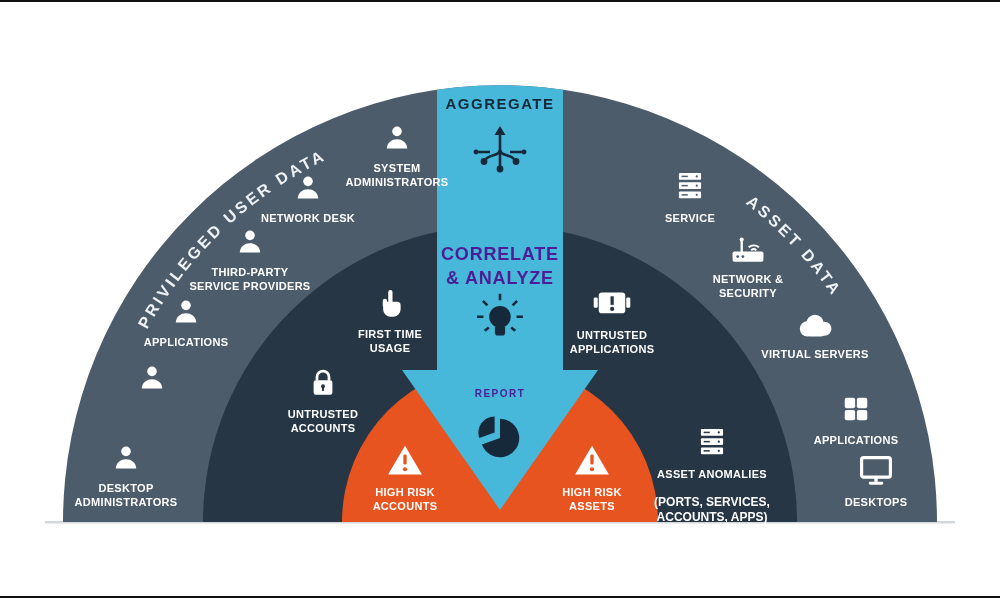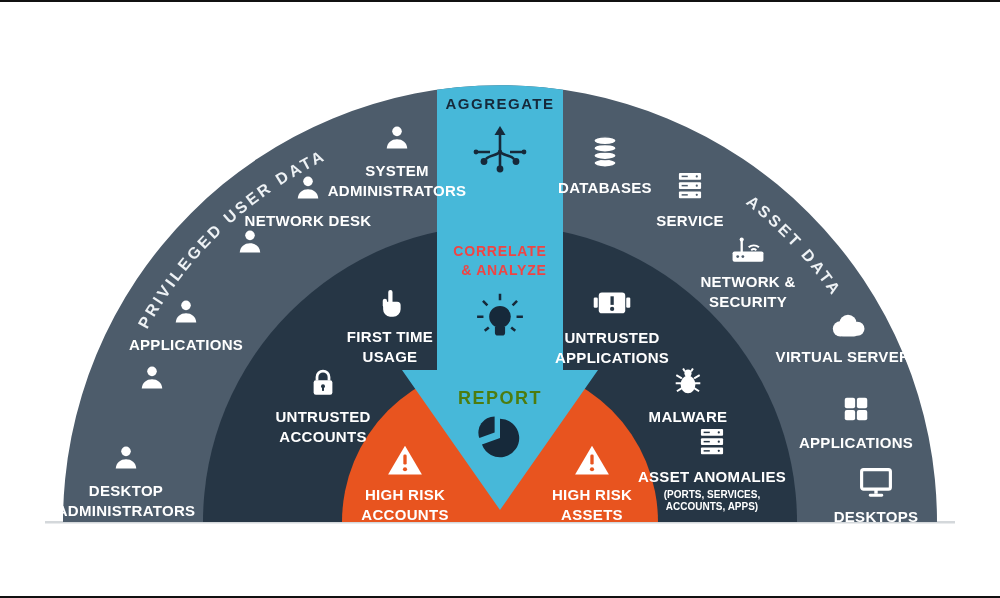--- a/index.html
+++ b/index.html
@@ -5,28 +5,28 @@
   html,body{margin:0;padding:0;background:#ffffff;}
   #canvas{
     position:relative;width:1000px;height:598px;overflow:hidden;background:#fff;
     border-top:2px solid #111;border-bottom:2px solid #111;box-sizing:border-box;
     font-family:"Liberation Sans", sans-serif;
   }
   #bg{position:absolute;left:0;top:0;}
   .item{position:absolute;transform:translateX(-50%);text-align:center;width:170px;}
   .item .icon{display:inline-block;line-height:0;}
   .label{
-    font-weight:bold;font-size:15px;line-height:1.3;color:#fff;
+    font-weight:bold;font-size:11px;line-height:1.3;color:#fff;
     letter-spacing:.3px;white-space:pre-line;margin-top:5px;
   }
-  .sublabel{font-weight:bold;font-size:10px;line-height:1.25;color:#fff;white-space:pre-line;margin-top:2px;}
-  .flow-text{position:absolute;left:500px;transform:translateX(-50%);text-align:right;white-space:pre-line;font-weight:bold;}
+  .sublabel{font-weight:bold;font-size:12px;line-height:1.25;color:#fff;white-space:pre-line;margin-top:14px;}
+  .flow-text{position:absolute;left:500px;transform:translateX(-50%);text-align:center;white-space:pre-line;font-weight:bold;}
   .flow-aggregate{top:93px;color:#16293a;font-size:15px;letter-spacing:1.5px;}
-  .flow-correlate{top:240px;color:#ef4444;font-size:14px;letter-spacing:.8px;line-height:1.35;}
-  .flow-report{top:386px;color:#4d7c0f;font-size:18px;letter-spacing:1.5px;}
+  .flow-correlate{top:240px;color:#4c1d95;font-size:18px;letter-spacing:.8px;line-height:1.35;}
+  .flow-report{top:386px;color:#4c1d95;font-size:10px;letter-spacing:1.5px;}
   .flow-icon{position:absolute;left:500px;transform:translateX(-50%);line-height:0;}
   .arc-text{font-weight:bold;font-size:16px;letter-spacing:3px;fill:#eef2f5;}
 </style>
 </head>
 <body>
 
 <div id="canvas">
 
   <svg id="bg" width="1000" height="598" viewBox="0 0 1000 598">
     <defs>
@@ -112,20 +112,22 @@
           <path d="M3.2 21c.4-5 4-7.9 8.8-7.9s8.4 2.9 8.8 7.9z"></path>
         </svg></span>
     <div class="label">NETWORK DESK</div>
   </div>
 
   <div class="item" style="left:250px;top:226px">
     <span class="icon"><svg width="28" height="28" viewBox="0 0 24 24" fill="#fff">
           <circle cx="12" cy="6.3" r="4.1"></circle>
           <path d="M3.2 21c.4-5 4-7.9 8.8-7.9s8.4 2.9 8.8 7.9z"></path>
         </svg></span>
+    <div class="label">THIRD-PARTY
+SERVICE PROVIDERS</div>
   </div>
 
   <div class="item" style="left:186px;top:296px">
     <span class="icon"><svg width="28" height="28" viewBox="0 0 24 24" fill="#fff">
           <circle cx="12" cy="6.3" r="4.1"></circle>
           <path d="M3.2 21c.4-5 4-7.9 8.8-7.9s8.4 2.9 8.8 7.9z"></path>
         </svg></span>
     <div class="label">APPLICATIONS</div>
   </div>
 
@@ -138,33 +140,20 @@
 
   <div class="item" style="left:126px;top:442px">
     <span class="icon"><svg width="28" height="28" viewBox="0 0 24 24" fill="#fff">
           <circle cx="12" cy="6.3" r="4.1"></circle>
           <path d="M3.2 21c.4-5 4-7.9 8.8-7.9s8.4 2.9 8.8 7.9z"></path>
         </svg></span>
     <div class="label">DESKTOP
 ADMINISTRATORS</div>
   </div>
 
-  <div class="item" style="left:605px;top:133px">
-    <span class="icon">
-      <svg width="32" height="34" viewBox="0 0 24 26">
-          <g fill="#fff" stroke="#4d5c6b" stroke-width="1">
-            <ellipse cx="12" cy="21.5" rx="8.5" ry="3"></ellipse>
-            <ellipse cx="12" cy="15.8" rx="8.5" ry="3"></ellipse>
-            <ellipse cx="12" cy="10.1" rx="8.5" ry="3"></ellipse>
-            <ellipse cx="12" cy="4.4" rx="8.5" ry="3"></ellipse>
-          </g>
-        </svg>
-    </span>
-    <div class="label">DATABASES</div>
-  </div>
 
   <div class="item" style="left:690px;top:168px">
     <span class="icon">
       <svg width="30" height="32" viewBox="0 0 24 26">
           <g fill="#fff">
             <rect x="3" y="2.5" width="18" height="5.4" rx="0.8"></rect>
             <rect x="3" y="10" width="18" height="5.4" rx="0.8"></rect>
             <rect x="3" y="17.5" width="18" height="5.4" rx="0.8"></rect>
           </g>
           <g fill="#4d5c6b">
@@ -188,21 +177,21 @@
           <circle cx="9.1" cy="2.8" r="1.6" fill="#fff"></circle>
           <rect x="2" y="12" width="24" height="8" rx="1.5" fill="#fff"></rect>
           <circle cx="6" cy="16" r="1.1" fill="#4d5c6b"></circle>
           <circle cx="10" cy="16" r="1.1" fill="#4d5c6b"></circle>
         </svg>
     </span>
     <div class="label">NETWORK &amp;
 SECURITY</div>
   </div>
 
-  <div class="item" style="left:848px;top:310px">
+  <div class="item" style="left:815px;top:310px">
     <span class="icon">
       <svg width="38" height="26" viewBox="0 0 30 20">
           <g fill="#fff">
             <circle cx="9" cy="13" r="6"></circle>
             <circle cx="15" cy="9" r="7"></circle>
             <circle cx="22.5" cy="13" r="5.5"></circle>
             <rect x="8" y="12" width="15" height="7" rx="3.4"></rect>
           </g>
         </svg>
     </span>
@@ -214,21 +203,21 @@
       <svg width="30" height="30" viewBox="0 0 24 24" fill="#fff">
           <rect x="3" y="3" width="8.3" height="8.3" rx="1.6"></rect>
           <rect x="12.7" y="3" width="8.3" height="8.3" rx="1.6"></rect>
           <rect x="3" y="12.7" width="8.3" height="8.3" rx="1.6"></rect>
           <rect x="12.7" y="12.7" width="8.3" height="8.3" rx="1.6"></rect>
         </svg>
     </span>
     <div class="label">APPLICATIONS</div>
   </div>
 
-  <div class="item" style="left:876px;top:464px">
+  <div class="item" style="left:876px;top:452px">
     <span class="icon">
       <svg width="34" height="32" viewBox="0 0 26 24">
           <rect x="2" y="2.5" width="22" height="15" rx="1.5" fill="none" stroke="#fff" stroke-width="2.4"></rect>
           <rect x="11.7" y="17.5" width="2.6" height="3.5" fill="#fff"></rect>
           <rect x="7.5" y="21" width="11" height="2.2" rx="1" fill="#fff"></rect>
         </svg>
     </span>
     <div class="label">DESKTOPS</div>
   </div>
 
@@ -265,32 +254,20 @@
           <rect x="26.3" y="6" width="3.2" height="8" rx="1" fill="#fff"></rect>
           <rect x="4.5" y="2" width="21" height="16.5" rx="2.5" fill="#fff"></rect>
           <rect x="13.8" y="5" width="2.6" height="6.8" fill="#263645"></rect>
           <circle cx="15.1" cy="15" r="1.7" fill="#263645"></circle>
         </svg>
     </span>
     <div class="label">UNTRUSTED
 APPLICATIONS</div>
   </div>
 
-  <div class="item" style="left:688px;top:364px">
-    <span class="icon">
-      <svg width="32" height="32" viewBox="0 0 26 26">
-          <g stroke="#fff" stroke-width="1.6" fill="none">
-            <path d="M8 10 3.5 7.5M8 14H3M8 18l-4 2.5M18 10l4.5-2.5M18 14h5M18 18l4 2.5M10.5 4.5 9 2M15.5 4.5 17 2"></path>
-          </g>
-          <circle cx="13" cy="5.8" r="2.9" fill="#fff"></circle>
-          <ellipse cx="13" cy="15" rx="6" ry="7.2" fill="#fff"></ellipse>
-        </svg>
-    </span>
-    <div class="label">MALWARE</div>
-  </div>
 
   <div class="item" style="left:712px;top:424px">
     <span class="icon">
       <svg width="30" height="32" viewBox="0 0 24 26">
           <g fill="#fff">
             <rect x="3" y="2.5" width="18" height="5.4" rx="0.8"></rect>
             <rect x="3" y="10" width="18" height="5.4" rx="0.8"></rect>
             <rect x="3" y="17.5" width="18" height="5.4" rx="0.8"></rect>
           </g>
           <g fill="#263645">

